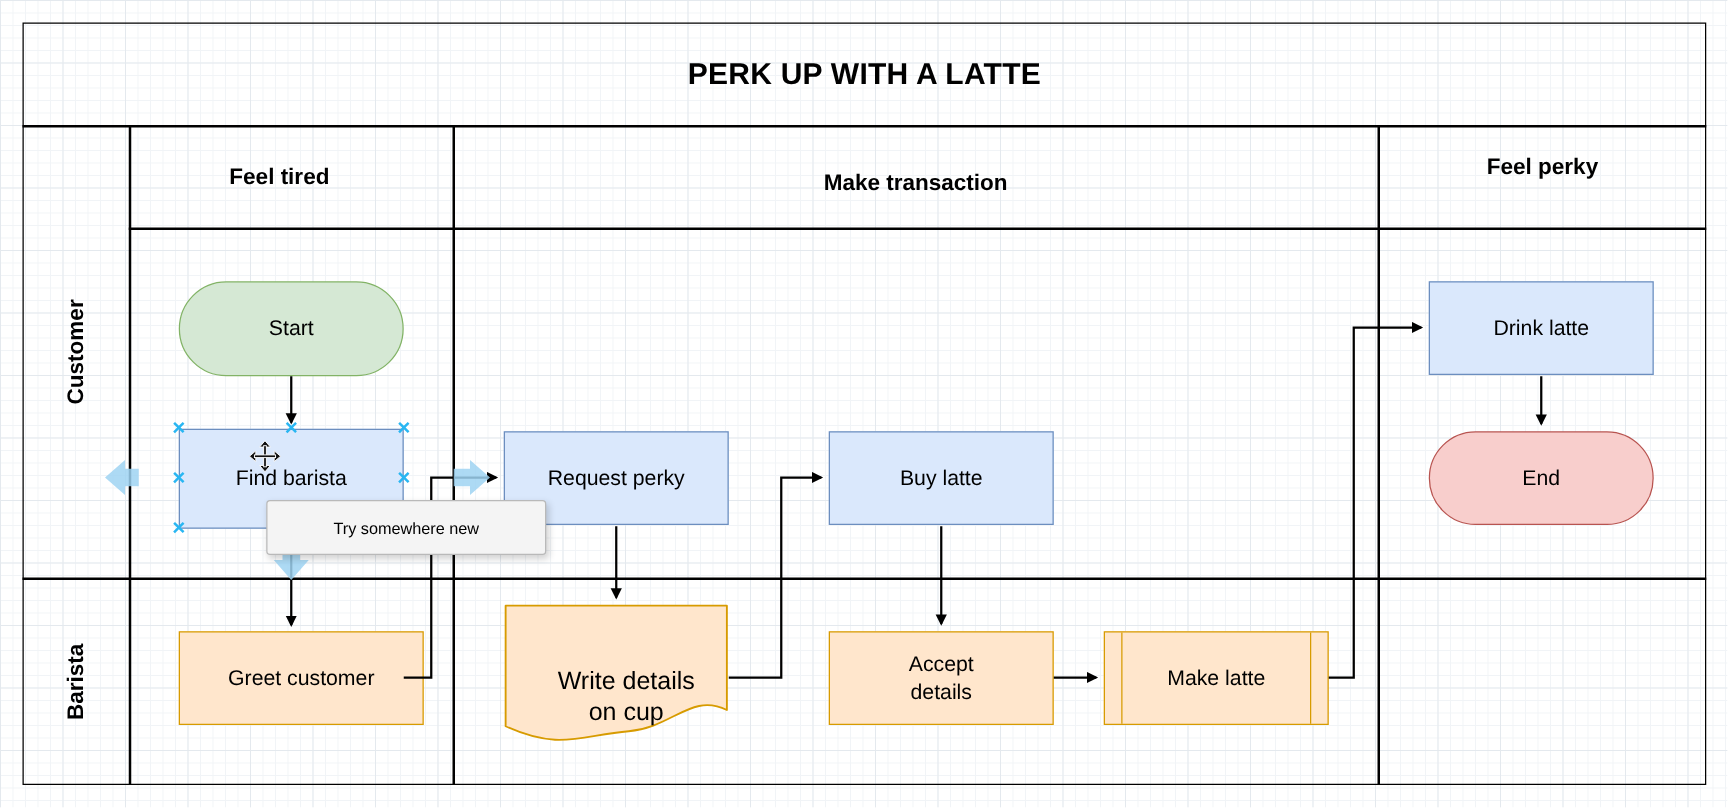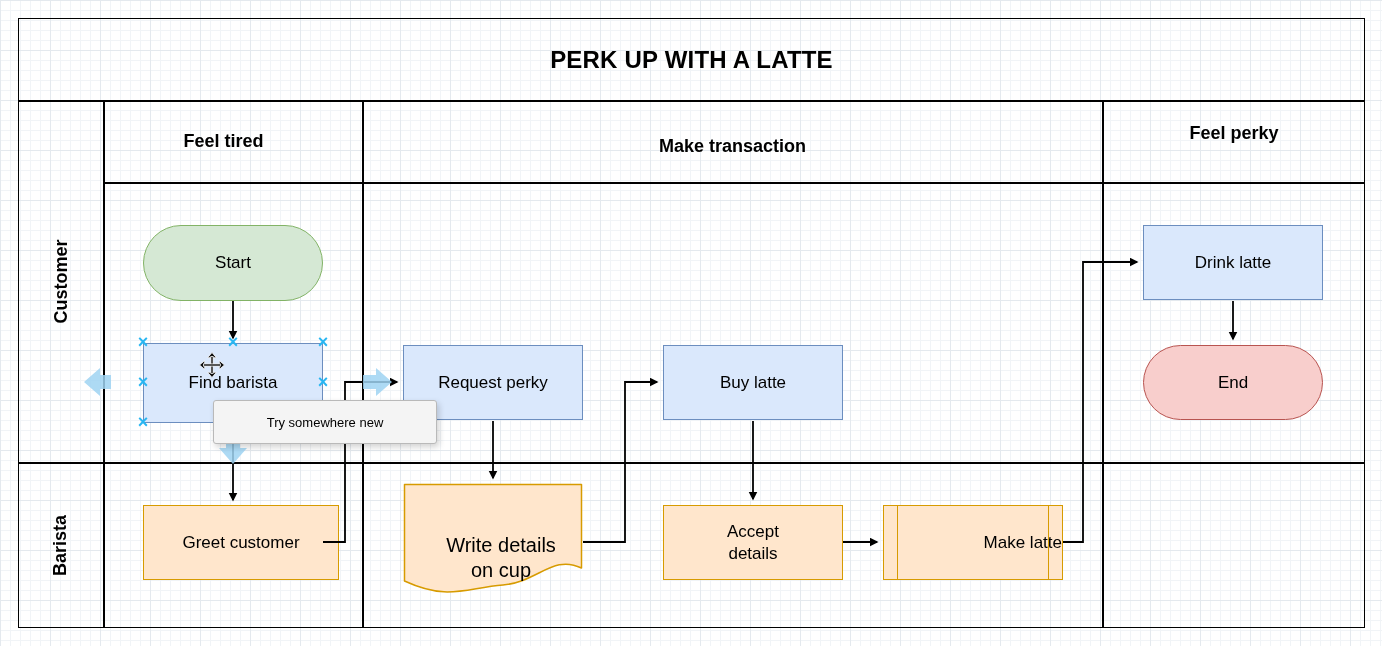--- a/index.html
+++ b/index.html
@@ -110,21 +110,21 @@
     </svg>
     <div class="doc-label">
       <span class="wrap-narrow">Write details on cup</span>
     </div>
   </div>
 
   <div class="node" style="left: 663px; top: 505px; width: 180px; height: 75px; background-color: rgb(255, 230, 204); border-color: rgb(215, 155, 0);">
     <span class="wrap-xnarrow">Accept details</span>
   </div>
 
-  <div class="node" style="left: 883px; top: 505px; width: 180px; height: 75px; background-color: rgb(255, 230, 204); border-color: rgb(215, 155, 0); justify-content: flex-end;">
+  <div class="node" style="left: 883px; top: 505px; width: 180px; height: 75px; background-color: rgb(255, 230, 204); border-color: rgb(215, 155, 0);">
     <div class="subbar l" style="border-left-color: rgb(215, 155, 0);"></div>
     <div class="subbar r" style="border-left-color: rgb(215, 155, 0);"></div>
     <span>Make latte</span>
   </div>
 
   <svg class="overlay" width="1382" height="646" viewBox="0 0 1382 646">
     <defs>
       <marker id="arrowhead" markerWidth="10" markerHeight="10" refX="7.5" refY="4.5" orient="auto" markerUnits="userSpaceOnUse">
         <path d="M0,0 L9,4.5 L0,9 Z" fill="#000"></path>
       </marker>

